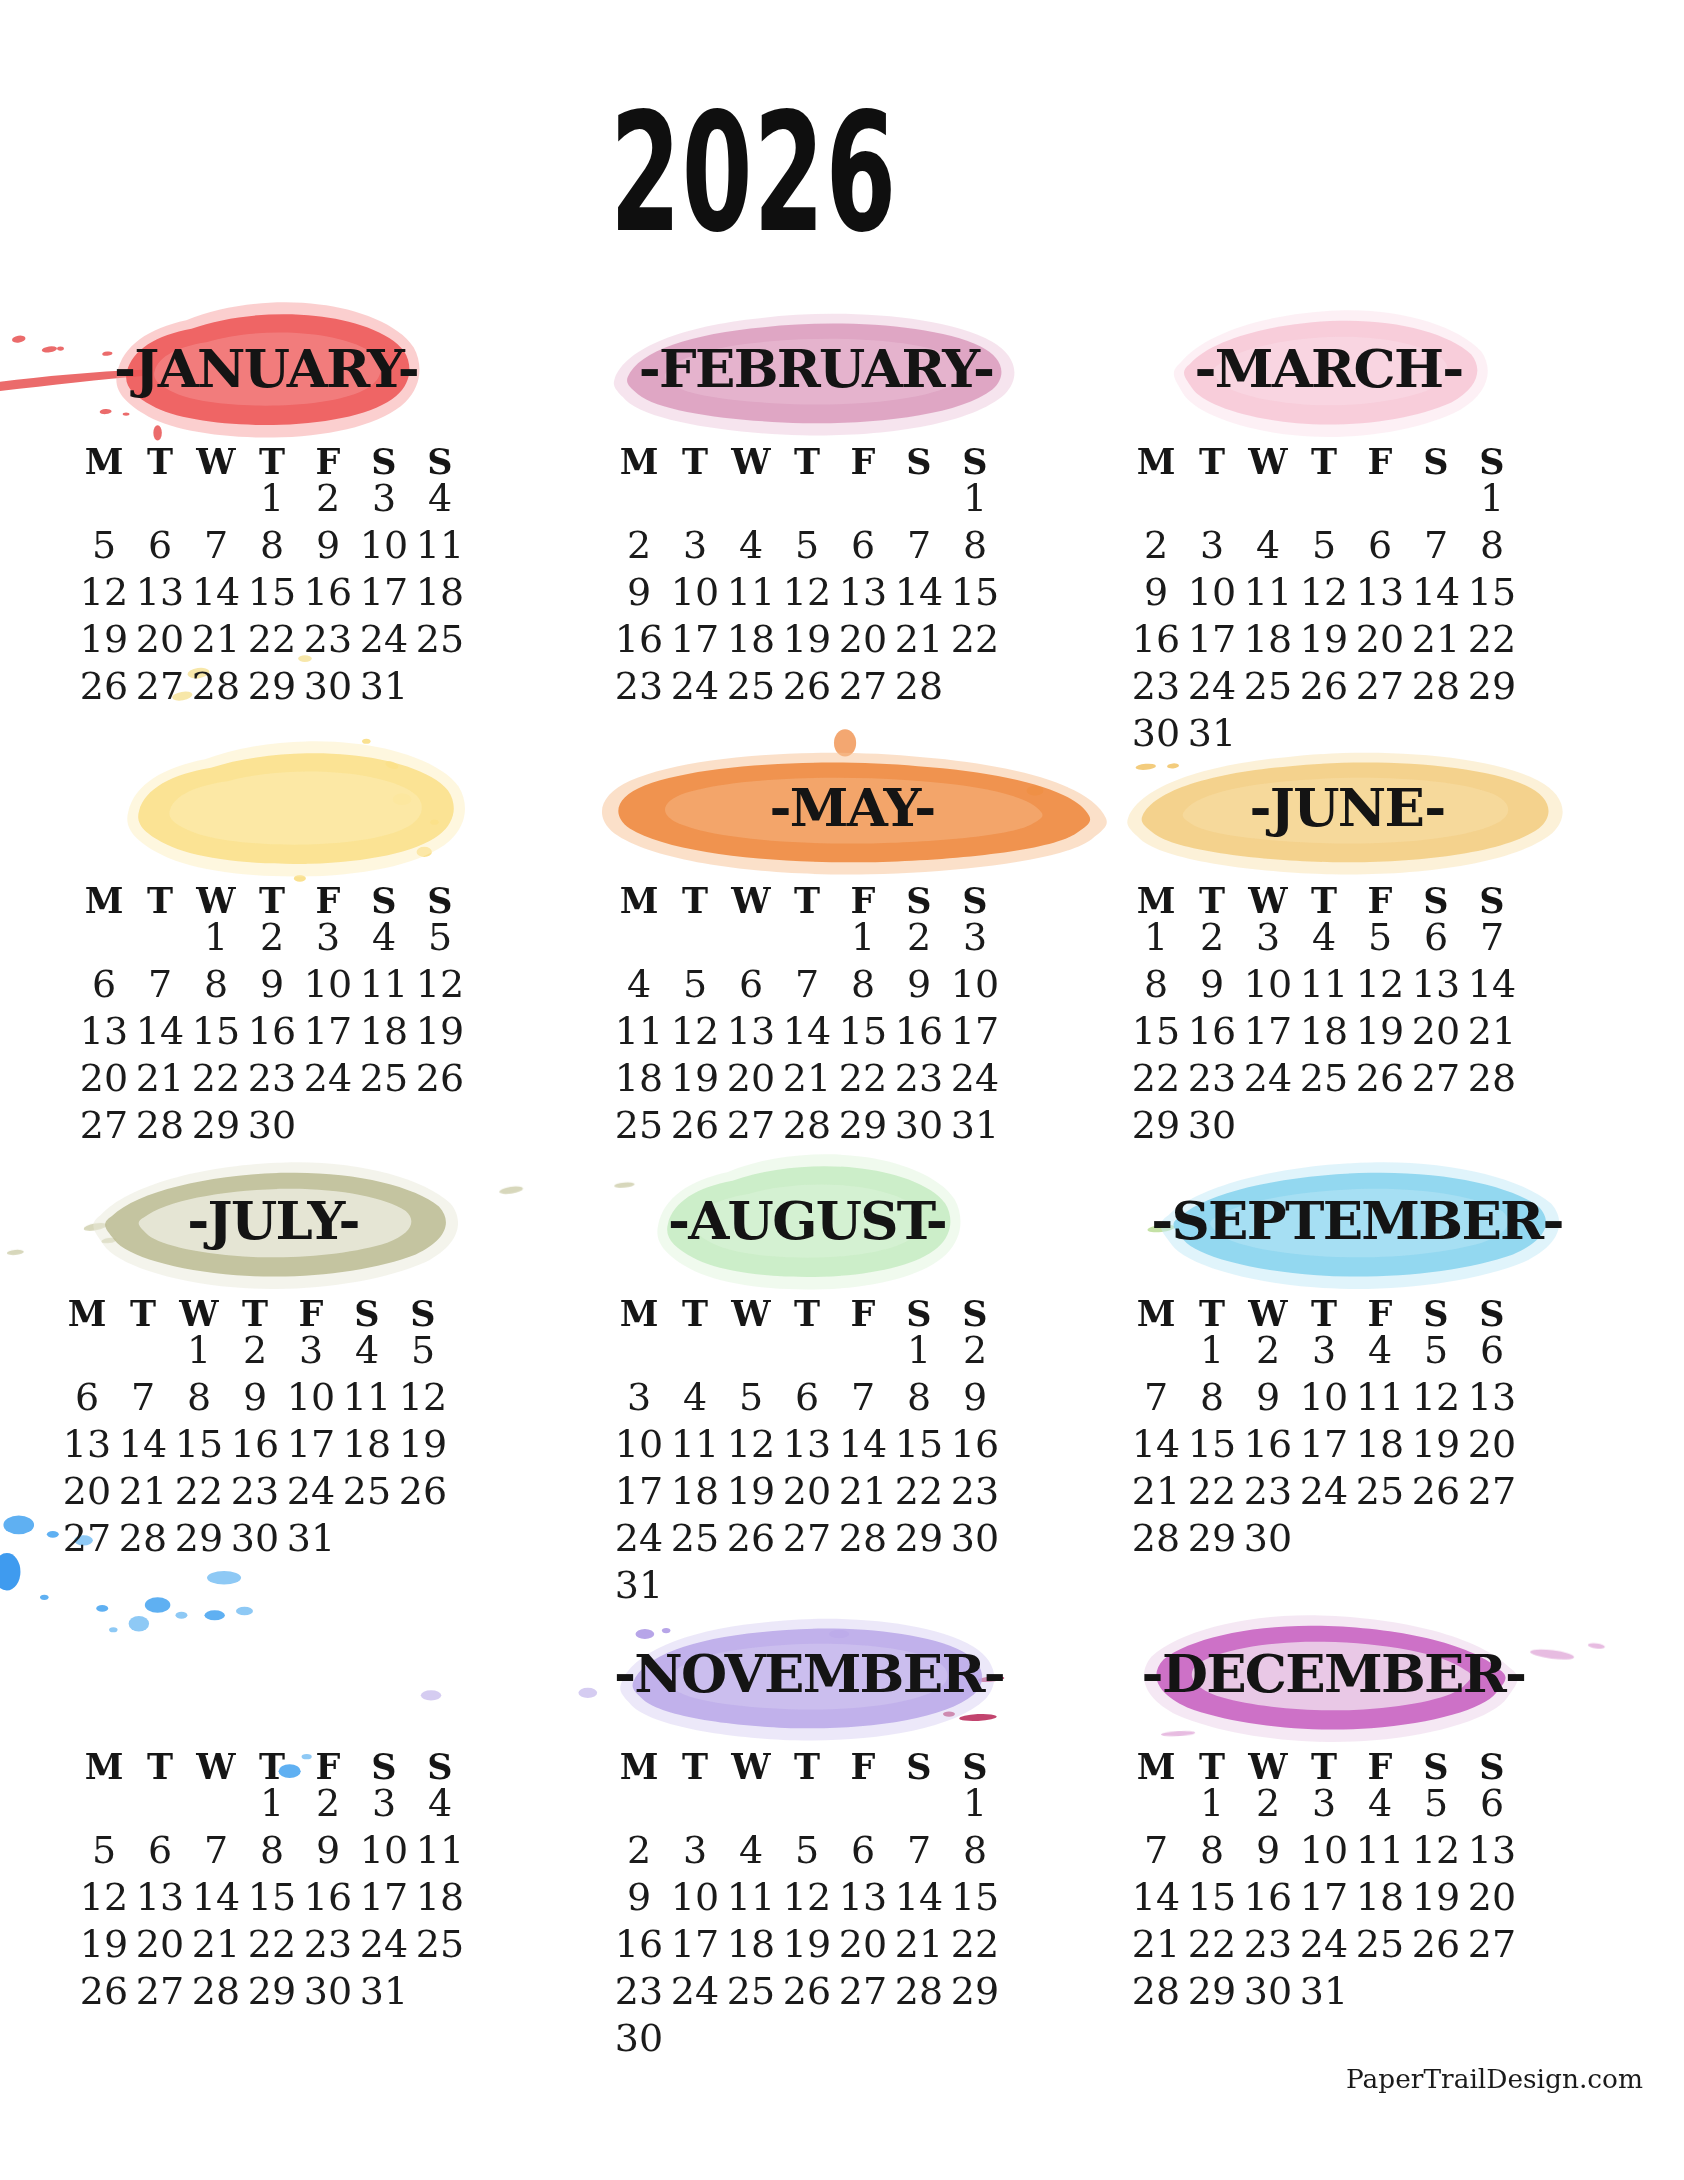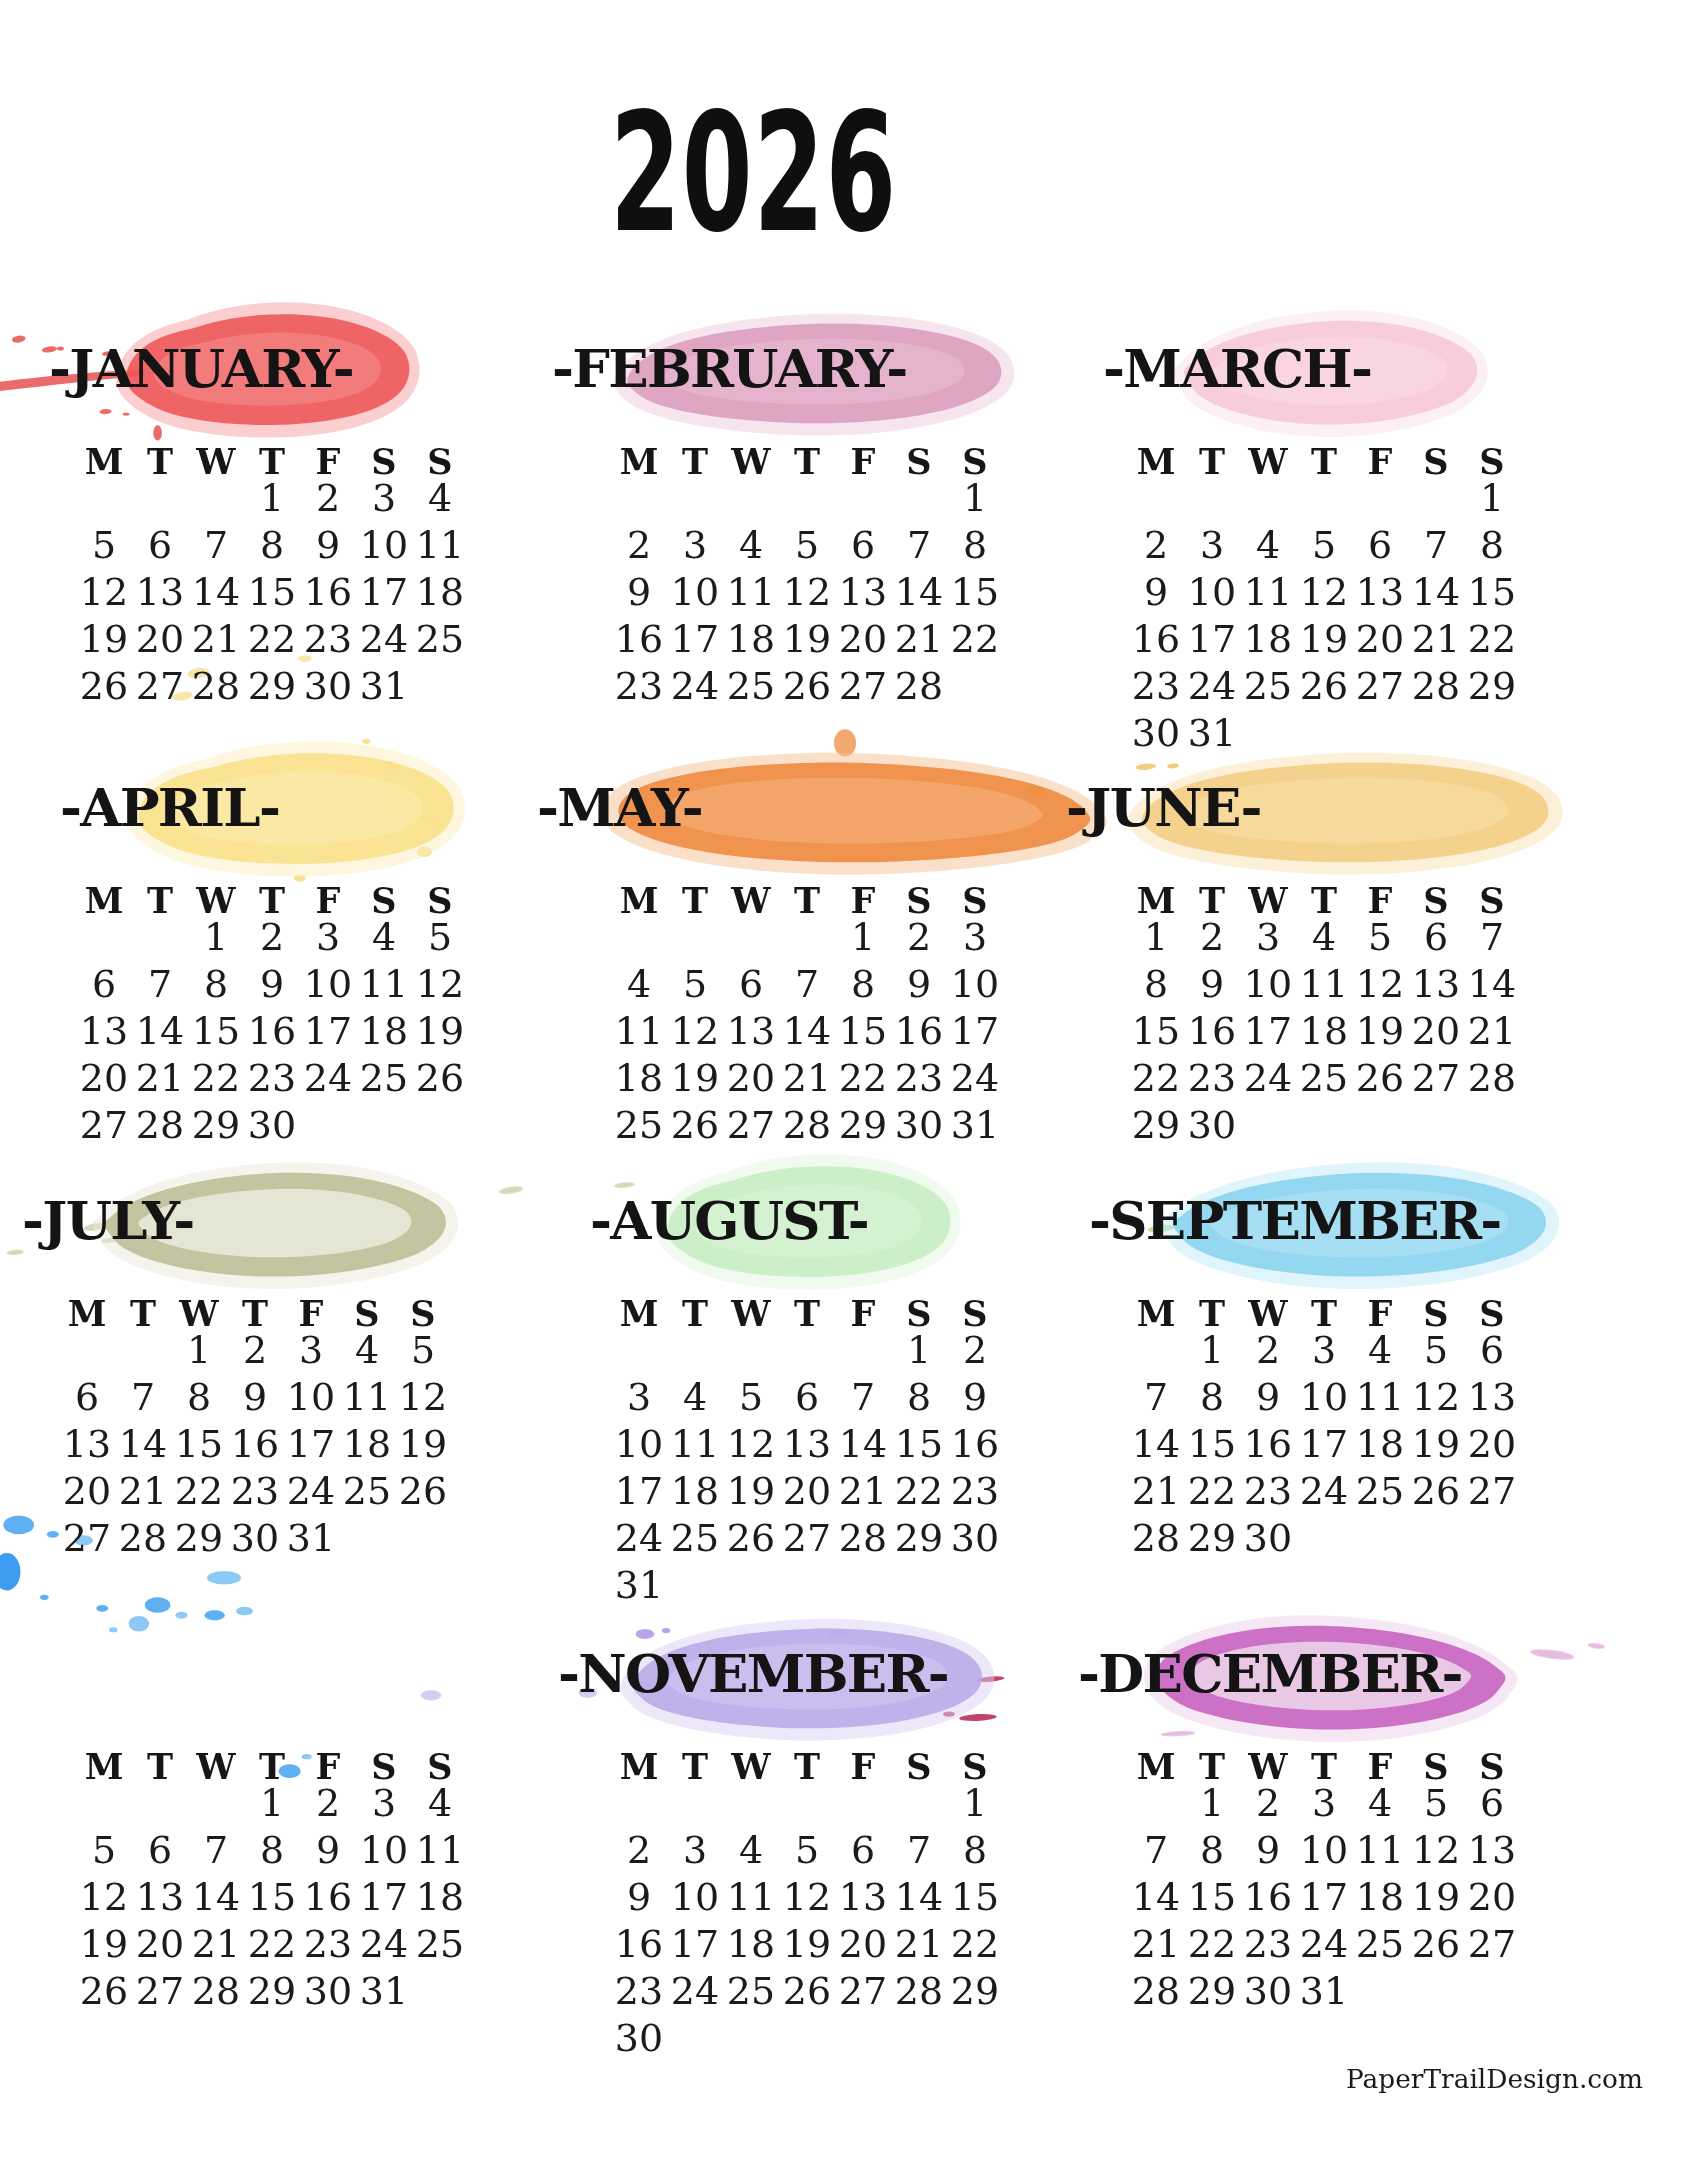--- a/index.html
+++ b/index.html
@@ -14,21 +14,21 @@
 
   .month{position:absolute;width:528px;height:494px;z-index:2;}
   .month-header{position:absolute;top:19px;height:136px;}
   .splash{position:absolute;left:0;top:0;width:100%;height:100%;overflow:visible;}
   .splash.flip{transform:scaleX(-1);}
   .splash .halo{fill:var(--light);opacity:.5;}
   .splash .main{fill:var(--main);opacity:.82;}
   .splash .core{fill:var(--light);opacity:.4;}
   .month.hollow .splash .core{opacity:.9;}
   .month-name{position:absolute;left:-68px;right:-68px;top:50%;transform:translateY(-50%);
-       text-align:left;font:bold 53px "DejaVu Serif",serif;letter-spacing:-1.7px;
+       text-align:center;font:bold 53px "DejaVu Serif",serif;letter-spacing:-1.7px;
        color:#141414;white-space:nowrap;}
 
   .weekdays{position:absolute;left:25px;top:158px;display:grid;grid-template-columns:repeat(7,56px);}
   .weekdays span{text-align:center;font:bold 35px "DejaVu Serif",serif;line-height:46px;color:#161616;}
   .weeks{position:absolute;left:25px;top:194px;display:grid;grid-template-columns:repeat(7,56px);
        grid-auto-rows:47px;}
   .weeks span{text-align:center;font:400 38px "DejaVu Serif",serif;line-height:47px;color:#1b1b1b;}
 
   .footer{position:absolute;left:1346px;width:256px;top:2063px;text-align:right;
        font:400 26.4px "DejaVu Serif",serif;color:#1a1a1a;z-index:3;}
@@ -288,21 +288,20 @@
         <span></span>
       </div>
   </section>
     <section class="month" style="left: 51px; top: 720px; --main: #fade84; --light: #fdf0bf;">
     <div class="month-header" style="left: 77px; width: 332px;">
       <svg class="splash" viewBox="0 0 600 170" preserveAspectRatio="none">
         <path class="halo" transform="translate(300,85) scale(1.07,1.22) translate(-300,-85)" d="M20,90 C30,62 80,44 150,36 C220,20 320,14 400,20 C470,24 550,40 578,64 C596,82 592,104 562,120 C520,142 430,154 330,156 C230,158 120,150 70,132 C35,120 12,108 20,90 Z"></path>
         <path class="main" d="M20,90 C30,62 80,44 150,36 C220,20 320,14 400,20 C470,24 550,40 578,64 C596,82 592,104 562,120 C520,142 430,154 330,156 C230,158 120,150 70,132 C35,120 12,108 20,90 Z"></path>
         <path class="core" transform="translate(300,85) scale(0.8,0.66) translate(-300,-85)" d="M20,90 C30,62 80,44 150,36 C220,20 320,14 400,20 C470,24 550,40 578,64 C596,82 592,104 562,120 C520,142 430,154 330,156 C230,158 120,150 70,132 C35,120 12,108 20,90 Z"></path>
       </svg>
-      <div class="month-name">-APRIL-</div>
     </div>
     <div class="weekdays">
         <span>M</span>
         <span>T</span>
         <span>W</span>
         <span>T</span>
         <span>F</span>
         <span>S</span>
         <span>S</span>
       </div>

